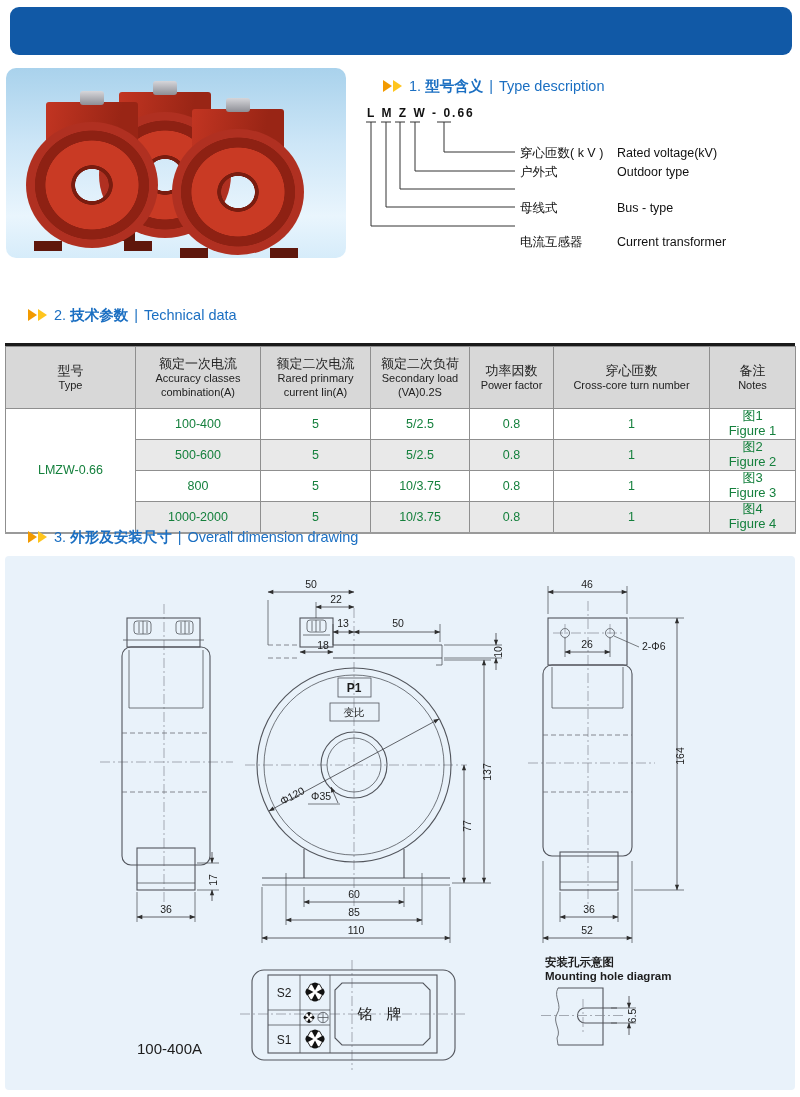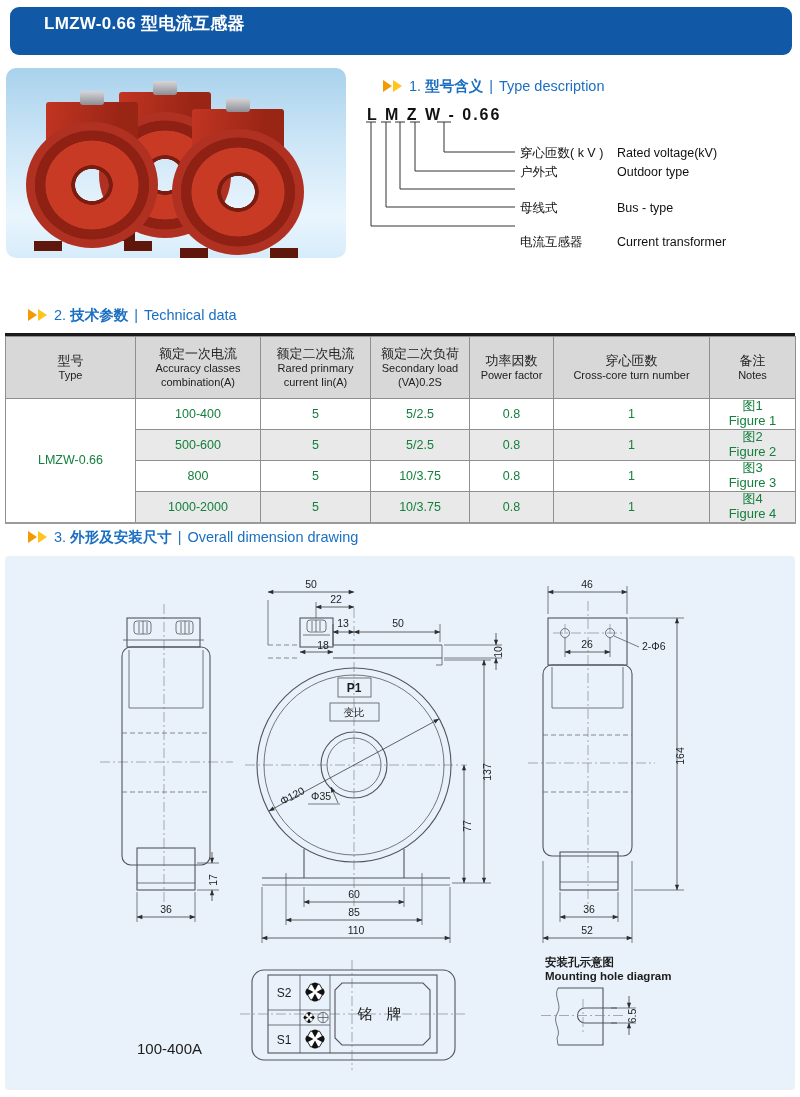--- a/index.html
+++ b/index.html
@@ -29,27 +29,27 @@
   .stitle { position:absolute; font-size:14.5px; color:#1b6fc2; white-space:nowrap;padding-left:20px; }
   .stitle .tri { display:inline-block; width:0; height:0; border-top:6.5px solid transparent;
                  border-bottom:6.5px solid transparent; margin-right:1px; vertical-align:-1px; }
   .tri.a { border-left:9px solid #f29a00; }
   .tri.b { border-left:9px solid #ffc51e; margin-right:7px; }
   .stitle .zh { font-weight:bold; }
   .stitle .sep { margin:0 6px; color:#1b6fc2; }
 
   
   .tdesc { position:absolute; left:355px; top:70px; width:445px; height:220px; }
-  .tdesc .model { position:absolute; left:12px; top:36px; font-size:16px; font-weight:bold; letter-spacing:2px; color:#111; }
+  .tdesc .model { position:absolute; left:12px; top:36px; font-size:12px; font-weight:bold; letter-spacing:2px; color:#111; }
   .tdesc svg { position:absolute; left:0; top:0; }
   .td-row { position:absolute; left:165px; font-size:12.5px; color:#111; white-space:nowrap; }
   .td-row .zh { display:inline-block; min-width:97px; }
 
   
-  .tablewrap { position:absolute; left:5px; top:333px; width:790px; border-top:3px solid #1a1a1a; }
+  .tablewrap { position:absolute; left:5px; top:343px; width:790px; border-top:3px solid #1a1a1a; }
   table { width:790px; border-collapse:collapse; table-layout:fixed; }
   td,th { border:1px solid #8f8f8f; text-align:center; vertical-align:middle; font-weight:normal; }
   thead th { background:#d8d8d8; height:62px; line-height:1.25; }
   tbody td { height:31px; font-size:12.5px; color:#15803d; }
   tbody tr.alt td { background:#e9e9e9; }
   .th-zh { font-size:13px; display:block; }
   .th-en { font-size:11px; display:block; }
   .note-cell { font-size:13px; line-height:1.15; }
   table { border-bottom:2px solid #9a9a9a; }
 
@@ -63,21 +63,20 @@
   .dim  { stroke:#3c3e42; stroke-width:0.8; }
   .cl   { fill:none; stroke:#868b93; stroke-width:0.7; stroke-dasharray:10 3 2 3; }
   .hd   { fill:none; stroke:#6a6d73; stroke-width:0.8; stroke-dasharray:5 3; }
   .dt   { font-size:10.5px; fill:#1c1c1c; }
   .lbl  { font-size:12px; fill:#1c1c1c; }
 </style>
 </head>
 <body>
 
 <div class="hdr">
-  <div class="t1">LMZW-0.66 型电流互感器</div>
 </div>
 
 <div class="photo">
   <div class="ct" style="left:12px;top:20px;z-index:2">
     <div class="block"></div>
     <div class="topbolt"></div>
     <div class="ring"></div>
     <div class="footL"></div>
       <div class="footR"></div>
   </div>

